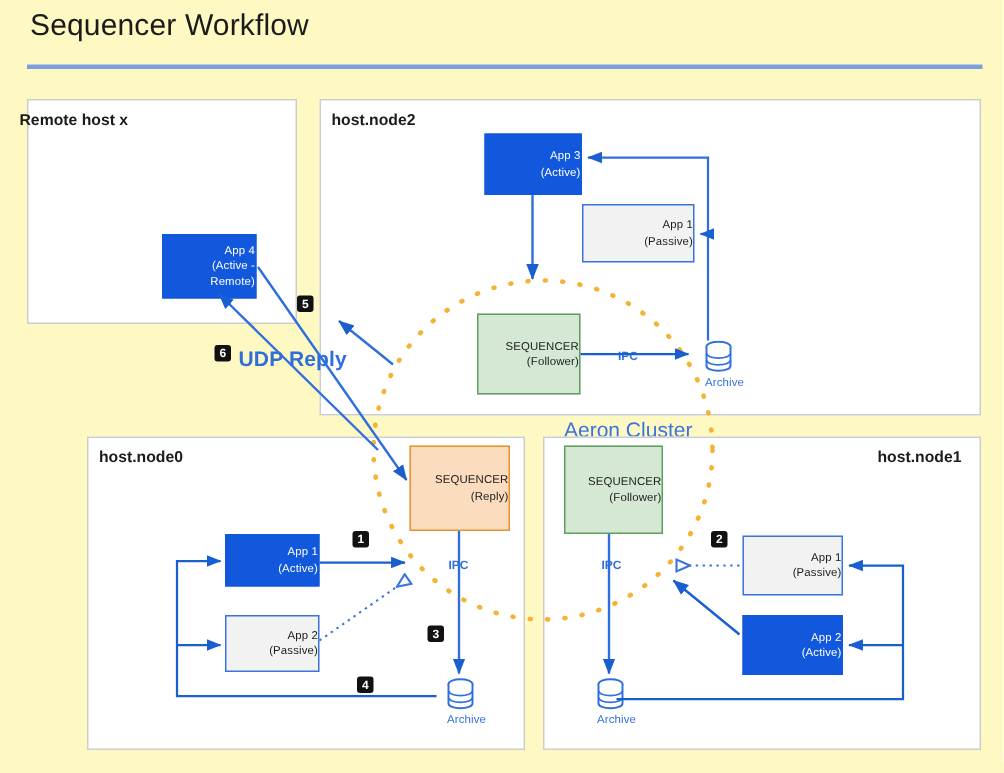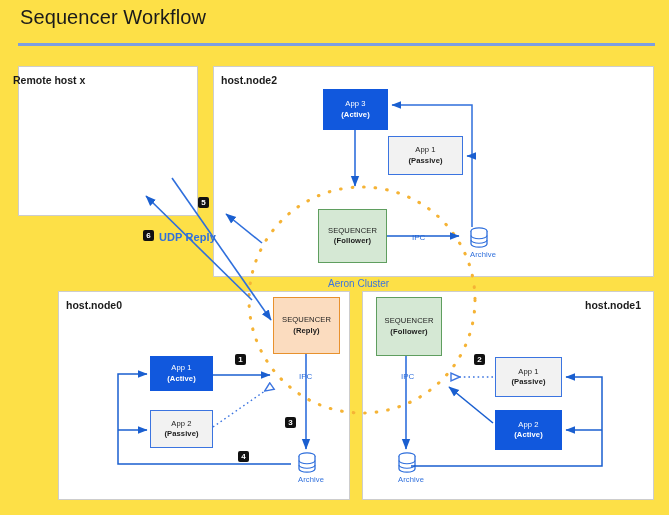--- a/index.html
+++ b/index.html
@@ -7,21 +7,21 @@
   html, body {
     margin: 0; padding: 0;
     background: #ffffff;
     font-family: "Liberation Sans", sans-serif;
   }
   #page {
     position: relative;
     width: 669px;
     height: 515px;
     overflow: hidden;
-    background: #fde047;
+    background: #fef9c3;
   }
   #page-title {
     position: absolute;
     left: 20px; top: 6px;
     font-size: 20px;
     font-weight: 400;
     color: #1b1b1b;
     letter-spacing: 0.1px;
     white-space: nowrap;
   }
@@ -40,29 +40,29 @@
     position: absolute;
     font-size: 10.5px;
     font-weight: 700;
     color: #1b1b1b;
     white-space: nowrap;
   }
   .node-box {
     position: absolute;
     display: flex;
     flex-direction: column;
-    align-items: center;
+    align-items: flex-end;
     justify-content: center;
     text-align: center;
     font-size: 7.6px;
     line-height: 1.35;
     letter-spacing: 0.1px;
   }
   .node-box .l1 { display: block; }
-  .node-box .l2 { display: block; font-weight: bold; }
+  .node-box .l2 { display: block; }
   .box-active {
     background: #1158dd;
     color: #ffffff;
     border: 1px solid #1158dd;
   }
   .box-passive {
     background: #f2f2f2;
     color: #1b1b1b;
     border: 1px solid #3b74e0;
   }
@@ -89,30 +89,32 @@
     margin-top: 1px;
     letter-spacing: 0.1px;
   }
   .ipc-label {
     position: absolute;
     font-size: 8px;
     color: #2f6fdc;
     background: #ffffff;
     padding: 0 2px;
     white-space: nowrap;
+    font-weight: bold;
   }
   .cluster-label {
     position: absolute;
-    font-size: 10px;
+    font-size: 14px;
     color: #3b74e0;
     white-space: nowrap;
+    margin-left: 48px;
   }
   .udp-label {
     position: absolute;
-    font-size: 11px;
+    font-size: 14px;
     font-weight: 700;
     color: #2f6fdc;
     white-space: nowrap;
     letter-spacing: 0.1px;
   }
   .marker {
     position: absolute;
     width: 11px; height: 11px;
     background: #111111;
     border-radius: 2px;
@@ -133,20 +135,25 @@
 <body>
 
 <div id="page">
 
   <div id="page-title">Sequencer Workflow</div>
   <div id="title-rule"></div>
 
   <div class="panel" style="left:18px; top:66px; width:180px; height:150px;"></div>
   <div class="panel-label" style="left:13px; top:74px;">Remote host x</div>
 
+  <div class="node-box box-active" style="left:108px; top:156px; width:63px; height:43px;">
+    <span class="l1">App 4</span>
+    <span class="l2">(Active -</span>
+    <span class="l2">Remote)</span>
+  </div>
 
   <div class="panel" style="left:213px; top:66px; width:441px; height:211px;"></div>
   <div class="panel-label" style="left:221px; top:74px;text-align:right;">host.node2</div>
 
   <div class="node-box box-active" style="left:323px; top:89px; width:65px; height:41px;">
     <span class="l1">App 3</span>
     <span class="l2">(Active)</span>
   </div>
 
   <div class="node-box box-passive" style="left:388px; top:136px; width:75px; height:39px;">

